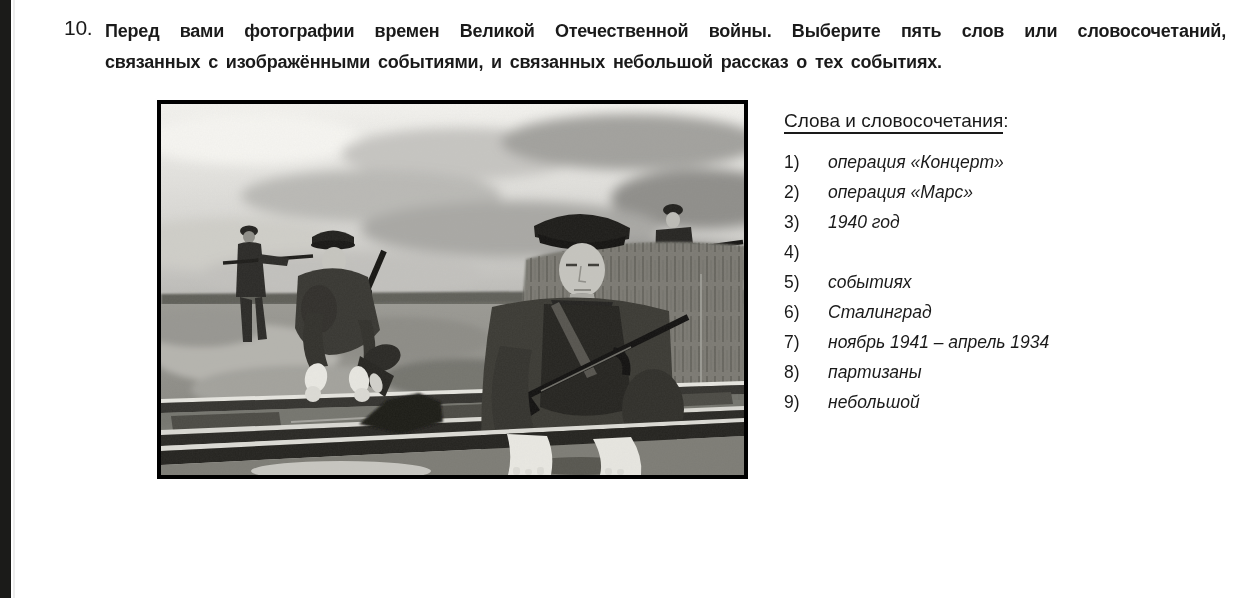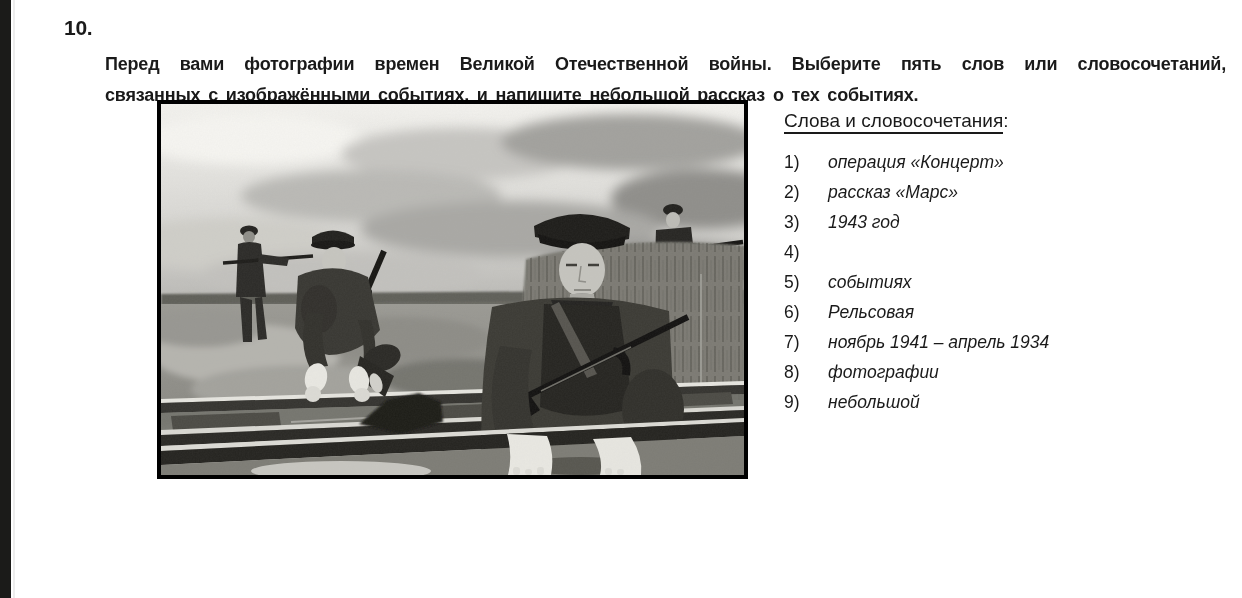--- a/index.html
+++ b/index.html
@@ -7,25 +7,25 @@
     width:1242px;height:598px;overflow:hidden;position:relative;
     background:#ffffff;
     font-family:"Liberation Sans", sans-serif;
     color:#1a1a1a;
   }
   .left-bar{position:absolute;left:0;top:0;width:11px;height:598px;background:#1b1b19;}
   .left-line{position:absolute;left:13px;top:0;width:2px;height:598px;background:#ededed;}
 
   .q-num{
     position:absolute;left:64px;top:16px;
-    font-weight:700;font-size:21px;letter-spacing:-0.3px;
+    font-weight:400;font-size:21px;letter-spacing:-0.3px;
   }
   .q-text{
     position:absolute;left:105px;top:16px;width:1121px;
-    font-weight:700;font-size:18px;line-height:31px;letter-spacing:-0.2px;margin-top:33px;
+    font-weight:700;font-size:18px;line-height:31px;letter-spacing:-0.2px;
   }
   .q-line1{text-align:justify;text-align-last:justify;}
   .q-line2{word-spacing:3px;}
 
   .photo-frame{
     position:absolute;left:157px;top:100px;width:591px;height:379px;
     border:4px solid #000;box-sizing:border-box;background:#d8d7d3;
   }
   .photo-frame svg{display:block;}
 
@@ -39,21 +39,21 @@
 </style>
 </head>
 <body>
 
 <div class="left-bar"></div>
 <div class="left-line"></div>
 
 <div class="q-num">10.</div>
 <div class="q-text">
   <div class="q-line1">Перед вами фотографии времен Великой Отечественной войны. Выберите пять слов или словосочетаний,</div>
-  <div class="q-line2">связанных с изображёнными событиях, и напишите небольшой рассказ о тех событиях.</div>
+  <div class="q-line2">связанных с изображёнными событиями, и связанных небольшой рассказ о тех событиях.</div>
 </div>
 
 <div class="photo-frame">
   <svg width="583" height="371" viewBox="0 0 583 371" role="img" aria-label="Чёрно-белая фотография времён Великой Отечественной войны: партизаны минируют железнодорожные пути — двое склонились над рельсами, двое стоят в поле с оружием">
     <defs>
       <linearGradient id="gSky" x1="0" y1="0" x2="0" y2="1">
         <stop offset="0" stop-color="#f3f2ee"></stop>
           <stop offset="0.55" stop-color="#d8d7d3"></stop>
           <stop offset="1" stop-color="#b3b2ae"></stop>
       </linearGradient>
@@ -239,43 +239,43 @@
 
 <div class="wordlist">
   <div class="wl-title"><span class="u">Слова и словосочетания</span><span>:</span></div>
   <ol class="wl-items" id="wl-items">
       <li class="wl-item">
         <span class="wl-num">1)</span>
         <span class="wl-text">операция «Концерт»</span>
       </li>
       <li class="wl-item">
         <span class="wl-num">2)</span>
-        <span class="wl-text">рассказ «Марс»</span>
+        <span class="wl-text">операция «Марс»</span>
       </li>
       <li class="wl-item">
         <span class="wl-num">3)</span>
-        <span class="wl-text">1943 год</span>
+        <span class="wl-text">1940 год</span>
       </li>
       <li class="wl-item">
         <span class="wl-num">4)</span>
       </li>
       <li class="wl-item">
         <span class="wl-num">5)</span>
         <span class="wl-text">событиях</span>
       </li>
       <li class="wl-item">
         <span class="wl-num">6)</span>
-        <span class="wl-text">Рельсовая</span>
+        <span class="wl-text">Сталинград</span>
       </li>
       <li class="wl-item">
         <span class="wl-num">7)</span>
         <span class="wl-text">ноябрь 1941 – апрель 1934</span>
       </li>
       <li class="wl-item">
         <span class="wl-num">8)</span>
-        <span class="wl-text">фотографии</span>
+        <span class="wl-text">партизаны</span>
       </li>
       <li class="wl-item">
         <span class="wl-num">9)</span>
         <span class="wl-text">небольшой</span>
       </li>
     </ol>
 </div>
 
 </body></html>

